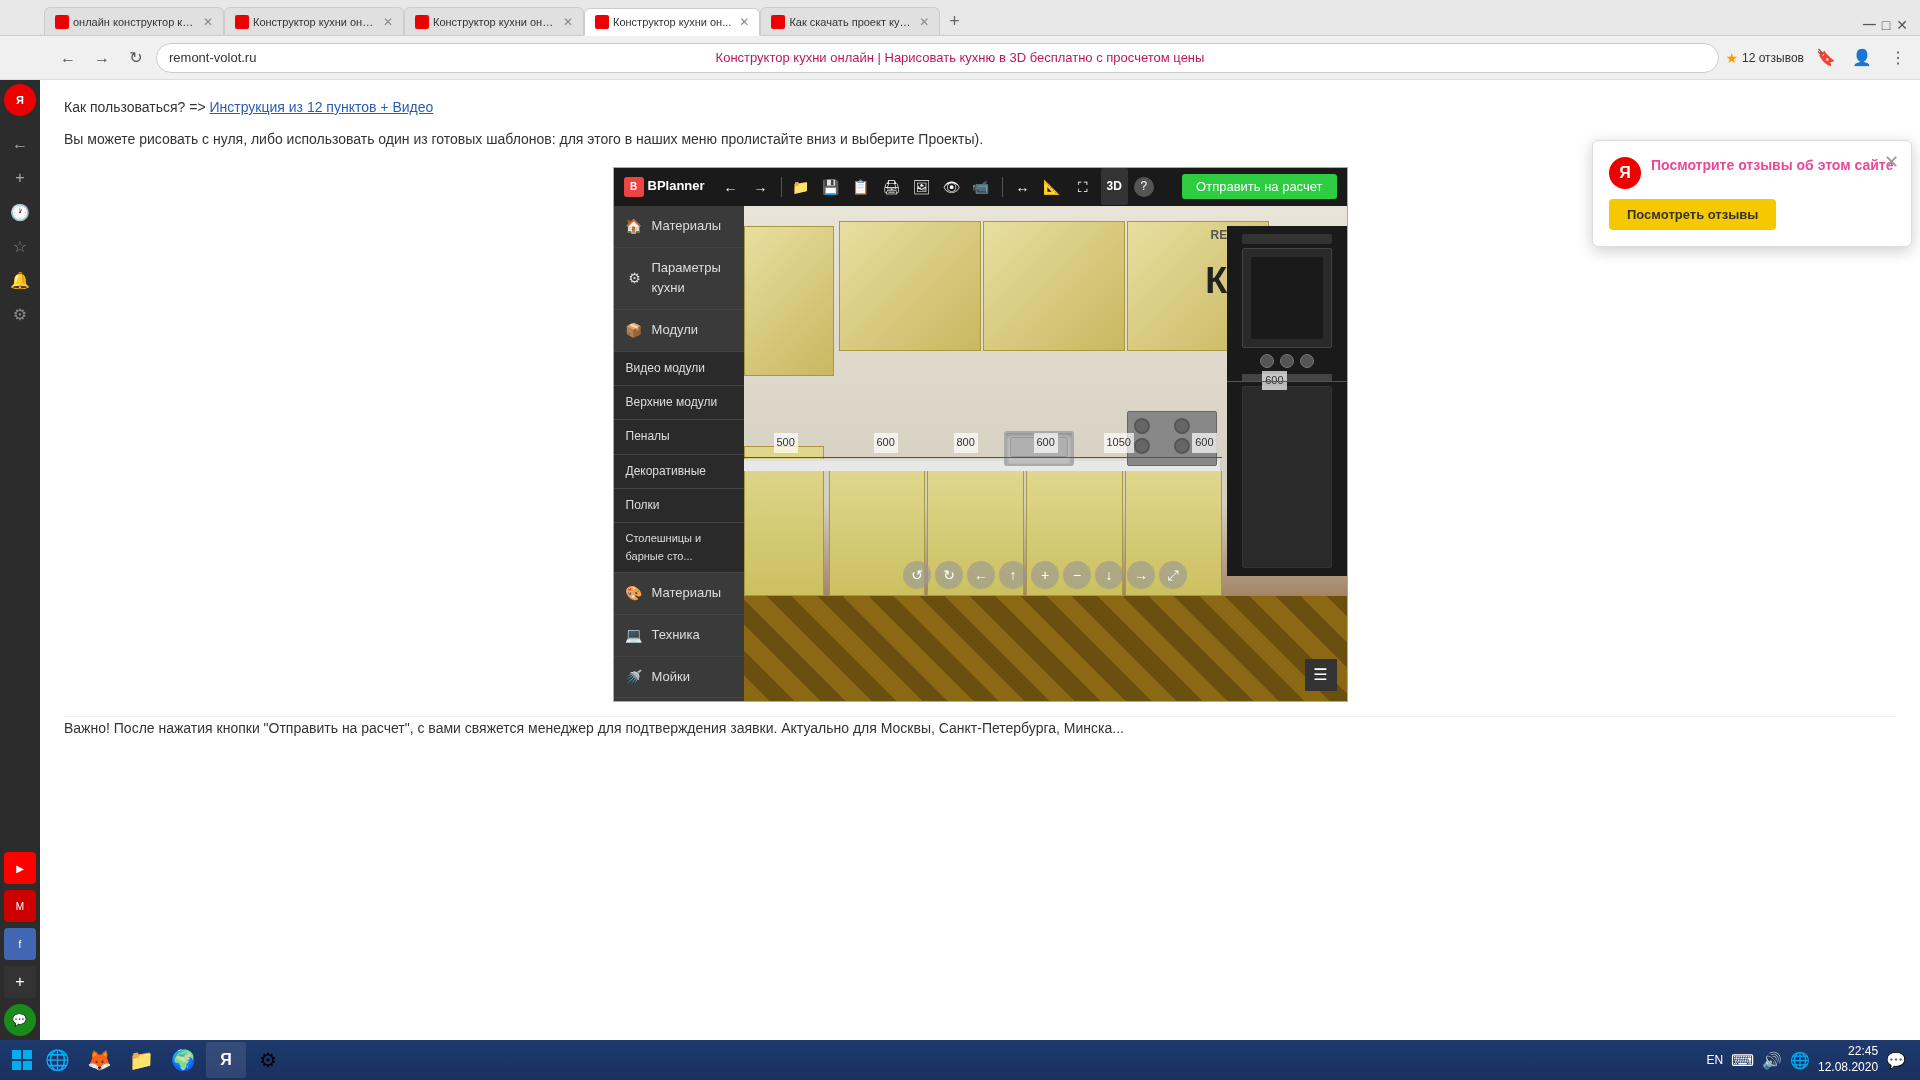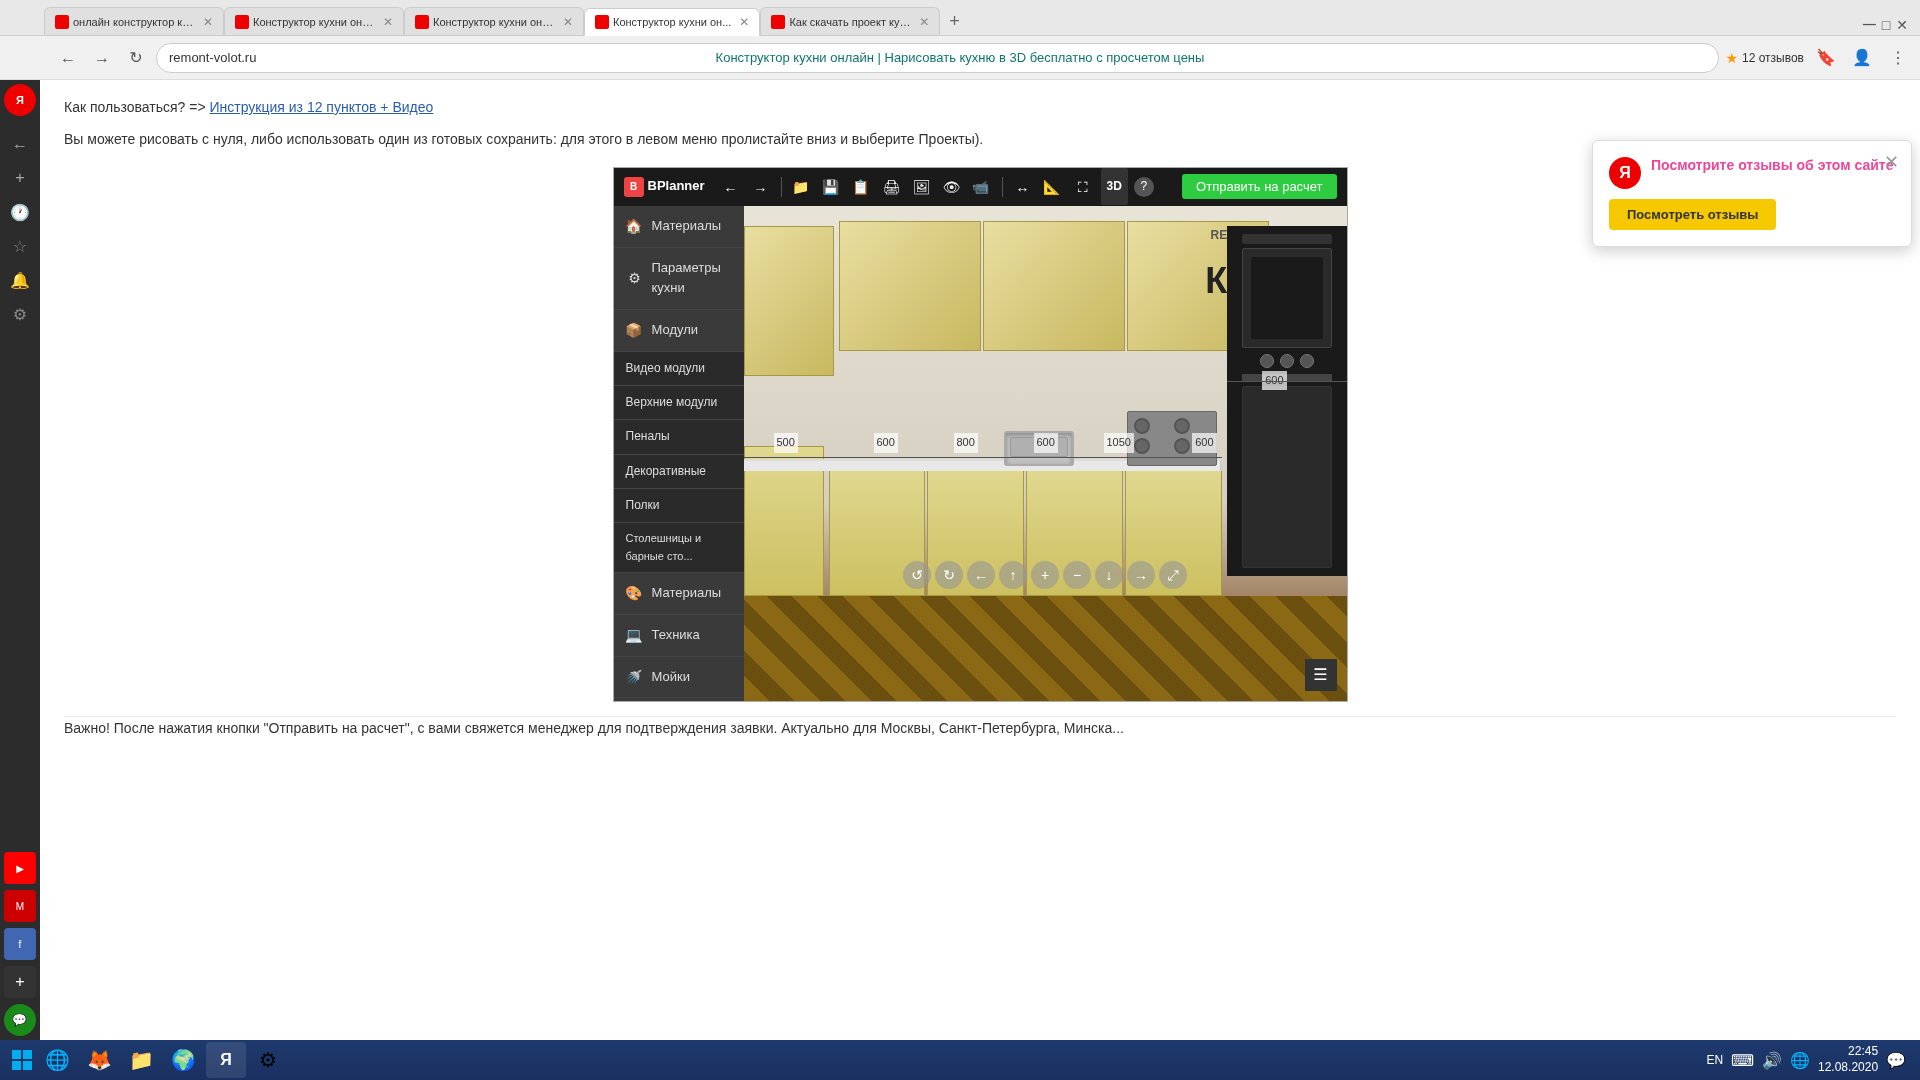--- a/index.html
+++ b/index.html
@@ -478,21 +478,21 @@
       color: white;
       line-height: 1.3;
     }
 
     
     .address-center {
       position: absolute;
       left: 50%;
       transform: translateX(-50%);
       font-size: 13px;
-      color: #0f766e;
+      color: #be185d;
       white-space: nowrap;
       pointer-events: none;
     }
   </style>
 </head>
 <body>
 
 <div style="display:flex; flex-direction:column; width:1920px; height:1080px;">
 
   <div style="display:flex; flex-direction:column; background:#e8e8e8;">
@@ -593,21 +593,21 @@
     </div>
 
     <div style="flex:1; background:white; overflow-y:auto; position:relative; padding-bottom:60px;">
       <div class="page-content">
 
 
         <p class="instruction-line">
           <span>Как пользоваться? =&gt;</span> <span class="link-text">Инструкция из 12 пунктов + Видео</span>
         </p>
 
-        <p class="description-text">Вы можете рисовать с нуля, либо использовать один из готовых сохранить: для этого в левом меню пролистайте вниз и выберите Проекты).</p>
+        <p class="description-text">Вы можете рисовать с нуля, либо использовать один из готовых шаблонов: для этого в наших меню пролистайте вниз и выберите Проекты).</p>
 
         <div class="designer-container">
 
           <div class="designer-toolbar">
             <div class="toolbar-logo">
               <div class="logo-icon">B</div>
               <span>BPlanner</span>
             </div>
 
             <div class="toolbar-icon">←</div>

